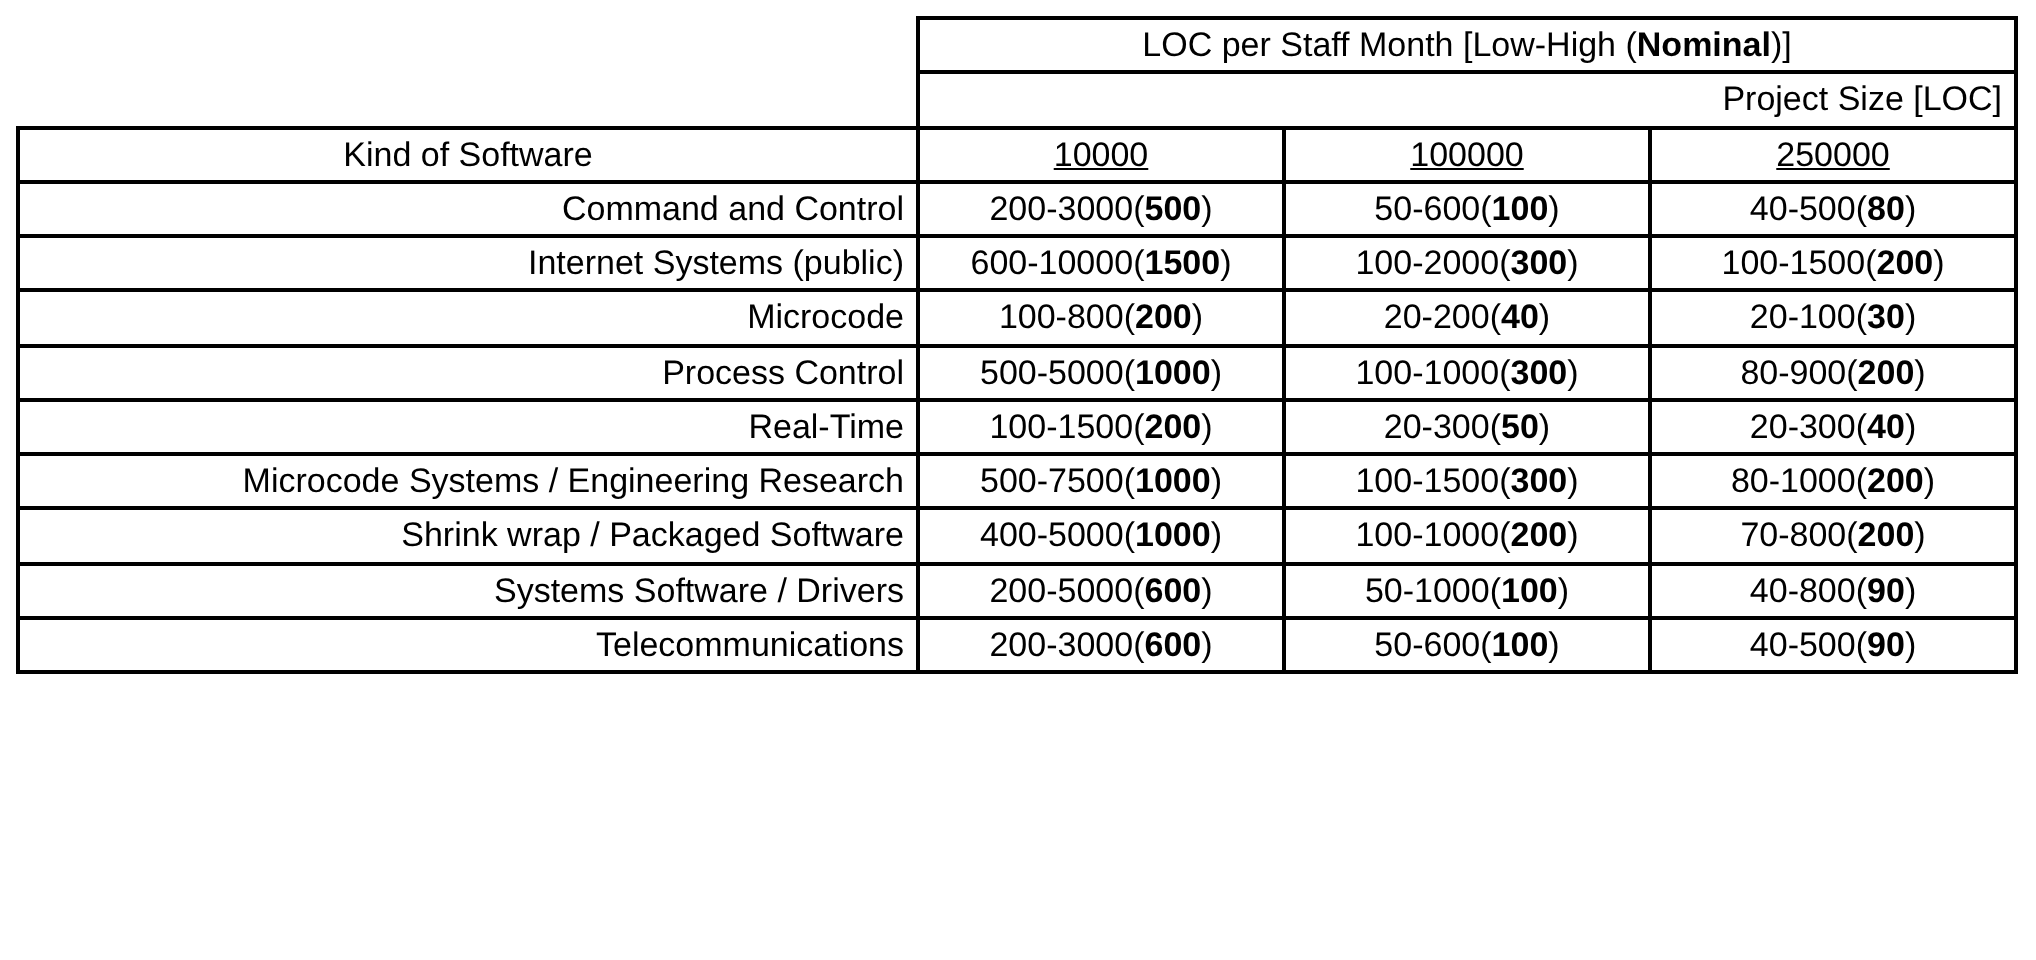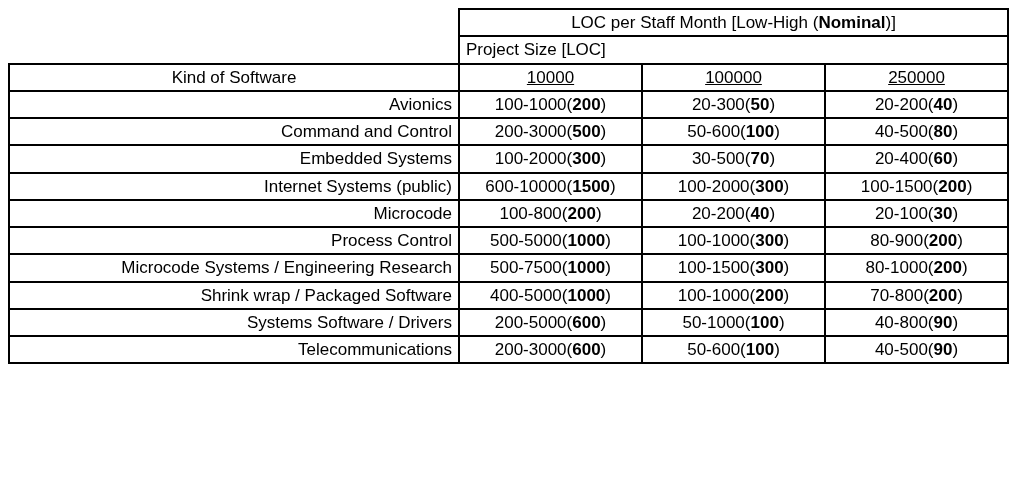--- a/index.html
+++ b/index.html
@@ -43,21 +43,21 @@
   .blank-cell {
     border: none !important;
     background: transparent !important;
   }
   .title-cell {
     text-align: center;
     font-size: 19px;
     padding: 7px 6px 8px 6px;
   }
   .subtitle-cell {
-    text-align: left;
+    text-align: right;
     font-size: 18px;
     padding: 6px 6px 7px 6px;
     border-top: none !important;
   }
   .head-label {
     text-align: center;
     font-size: 18px;
     padding: 4px 8px 5px 6px;
   }
   .head-size {
@@ -101,55 +101,49 @@
       <tr>
         <td class="blank-cell"></td>
         <td class="subtitle-cell" colspan="3">Project Size [LOC]</td>
       </tr>
       <tr>
         <td class="head-label">Kind of Software</td>
         <td class="head-size">10000</td>
         <td class="head-size">100000</td>
         <td class="head-size">250000</td>
       </tr>
-    <tr>
-          <td class="row-label">Avionics</td>
-          <td class="row-val"><span>100-1000</span>(<b>200</b>)</td>
-          <td class="row-val"><span>20-300</span>(<b>50</b>)</td>
-          <td class="row-val"><span>20-200</span>(<b>40</b>)</td>
-        </tr>
         <tr>
           <td class="row-label">Command and Control</td>
           <td class="row-val"><span>200-3000</span>(<b>500</b>)</td>
           <td class="row-val"><span>50-600</span>(<b>100</b>)</td>
           <td class="row-val"><span>40-500</span>(<b>80</b>)</td>
-        </tr>
-        <tr>
-          <td class="row-label">Embedded Systems</td>
-          <td class="row-val"><span>100-2000</span>(<b>300</b>)</td>
-          <td class="row-val"><span>30-500</span>(<b>70</b>)</td>
-          <td class="row-val"><span>20-400</span>(<b>60</b>)</td>
         </tr>
         <tr>
           <td class="row-label">Internet Systems (public)</td>
           <td class="row-val"><span>600-10000</span>(<b>1500</b>)</td>
           <td class="row-val"><span>100-2000</span>(<b>300</b>)</td>
           <td class="row-val"><span>100-1500</span>(<b>200</b>)</td>
         </tr>
         <tr>
           <td class="row-label">Microcode</td>
           <td class="row-val"><span>100-800</span>(<b>200</b>)</td>
           <td class="row-val"><span>20-200</span>(<b>40</b>)</td>
           <td class="row-val"><span>20-100</span>(<b>30</b>)</td>
         </tr>
         <tr>
           <td class="row-label">Process Control</td>
           <td class="row-val"><span>500-5000</span>(<b>1000</b>)</td>
           <td class="row-val"><span>100-1000</span>(<b>300</b>)</td>
           <td class="row-val"><span>80-900</span>(<b>200</b>)</td>
+        </tr>
+        <tr>
+          <td class="row-label">Real-Time</td>
+          <td class="row-val"><span>100-1500</span>(<b>200</b>)</td>
+          <td class="row-val"><span>20-300</span>(<b>50</b>)</td>
+          <td class="row-val"><span>20-300</span>(<b>40</b>)</td>
         </tr>
         <tr>
           <td class="row-label">Microcode Systems / Engineering Research</td>
           <td class="row-val"><span>500-7500</span>(<b>1000</b>)</td>
           <td class="row-val"><span>100-1500</span>(<b>300</b>)</td>
           <td class="row-val"><span>80-1000</span>(<b>200</b>)</td>
         </tr>
         <tr>
           <td class="row-label">Shrink wrap / Packaged Software</td>
           <td class="row-val"><span>400-5000</span>(<b>1000</b>)</td>

